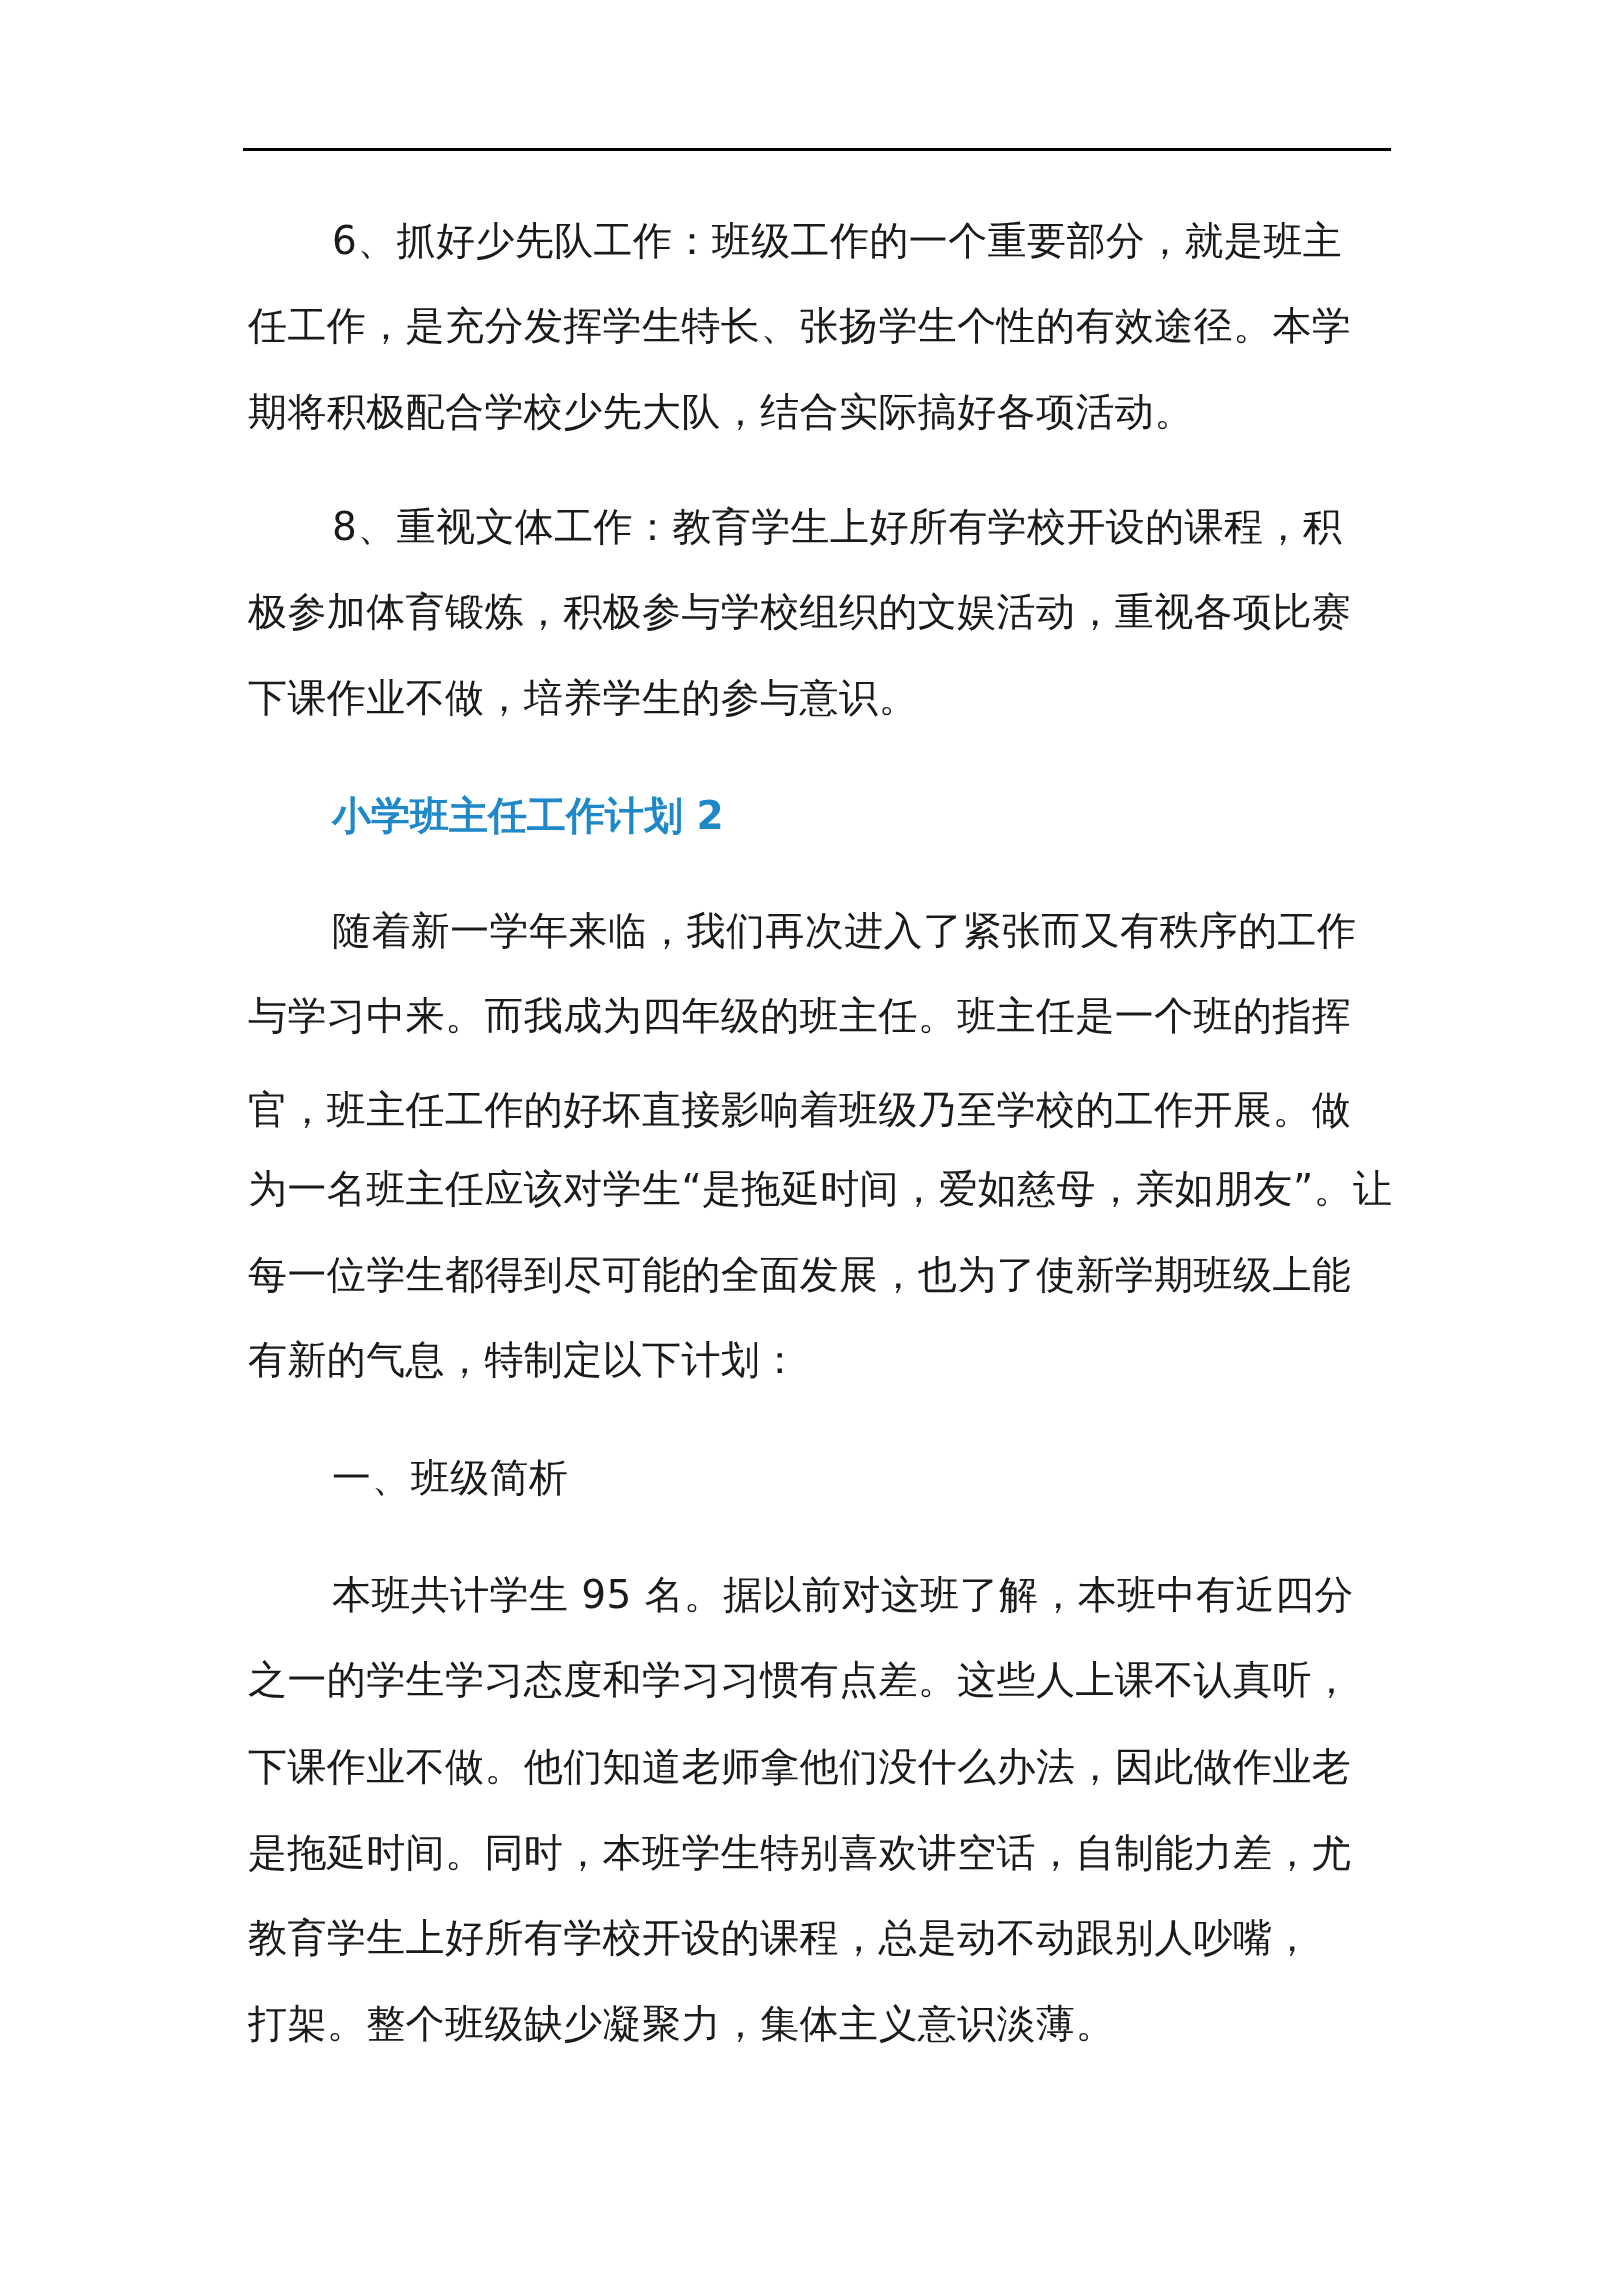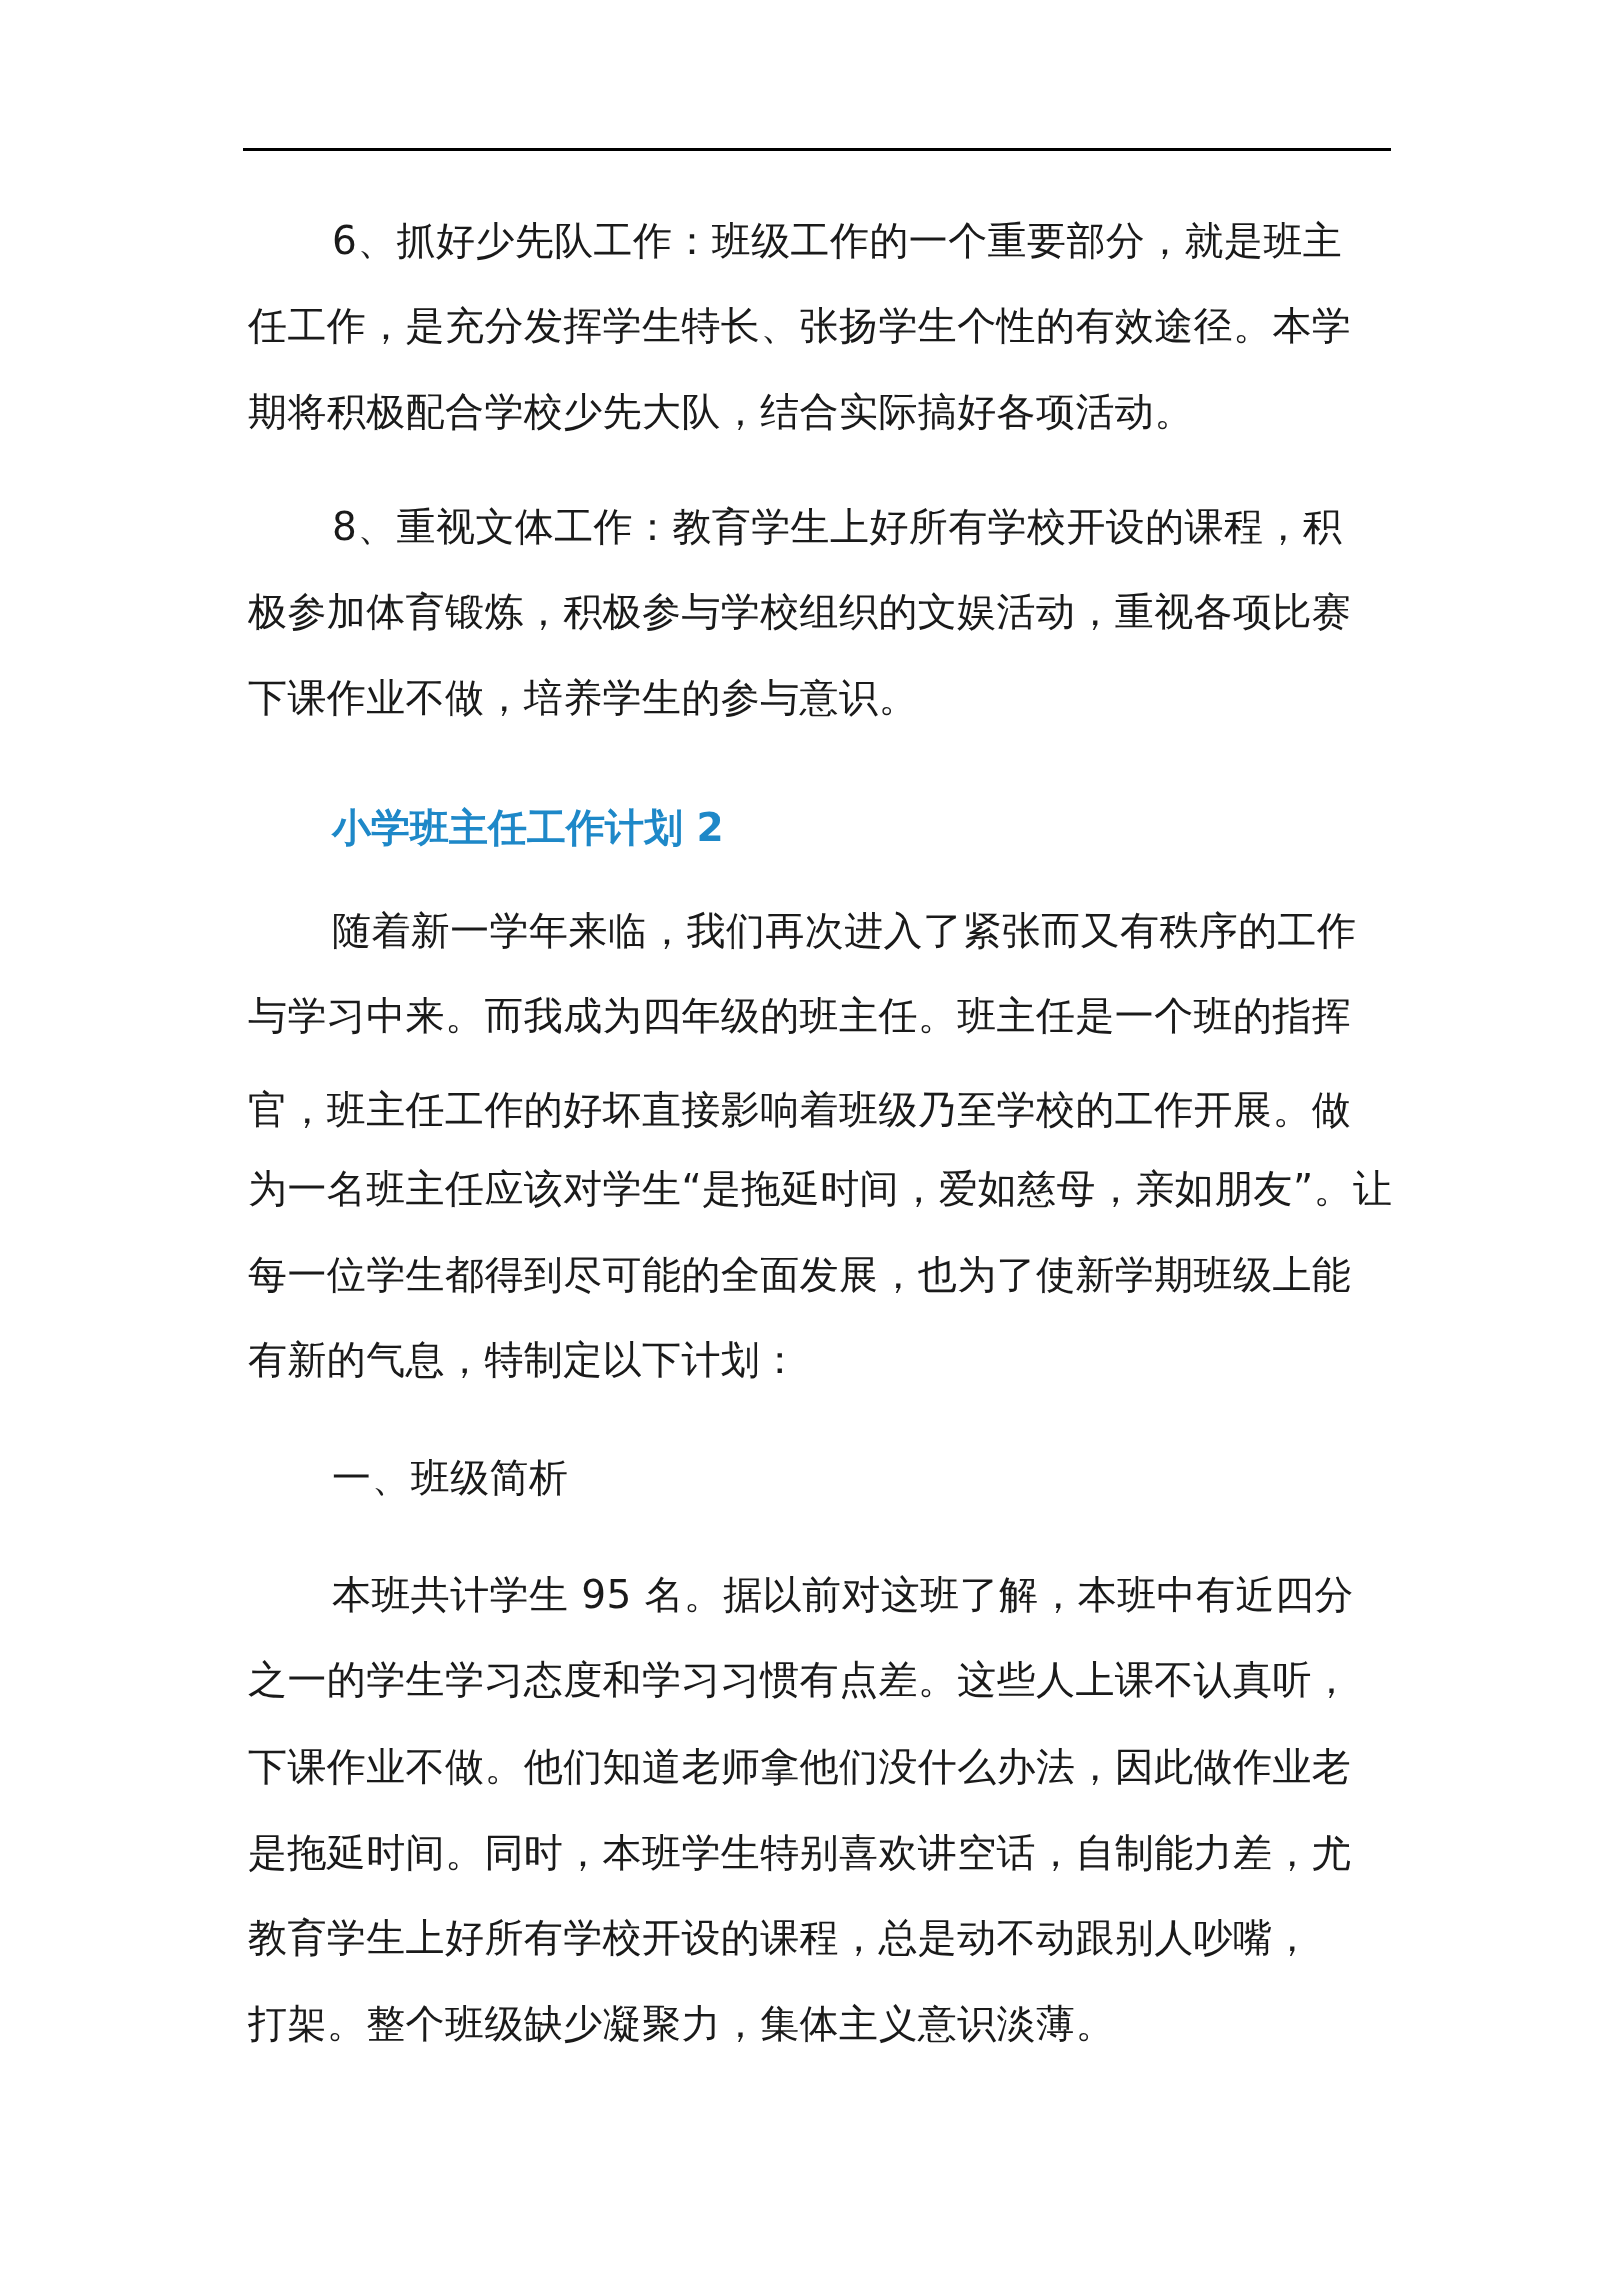--- a/index.html
+++ b/index.html
@@ -3,21 +3,21 @@
 <meta charset="utf-8">
 <style>
   html, body { margin: 0; padding: 0; background: #ffffff; }
   body { width: 1623px; height: 2295px; position: relative; overflow: hidden;
          font-family: "DejaVu Sans", "Liberation Sans", sans-serif; color: #1a1a1a; }
   .rule { position: absolute; left: 243px; top: 148px; width: 1148px; height: 2.6px; background: #000; }
   .line { position: absolute; left: 248px; width: 1143px; font-size: 39px; line-height: 52px;
           white-space: nowrap; letter-spacing: 0.4px; }
   .line.first { left: 332px; width: 1059px; }
   .heading { position: absolute; left: 332px; font-size: 39px; line-height: 52px; color: #1e88c8;
-             font-weight: bold; white-space: nowrap; margin-top: 12px; }
+             font-weight: bold; white-space: nowrap; }
 </style>
 </head>
 <body>
 
 <div class="rule"></div>
 
 <div>
   <div class="line first" style="top:215px">6、抓好少先队工作：班级工作的一个重要部分，就是班主</div>
   <div class="line" style="top:300px">任工作，是充分发挥学生特长、张扬学生个性的有效途径。本学</div>
   <div class="line" style="top:386px">期将积极配合学校少先大队，结合实际搞好各项活动。</div>

